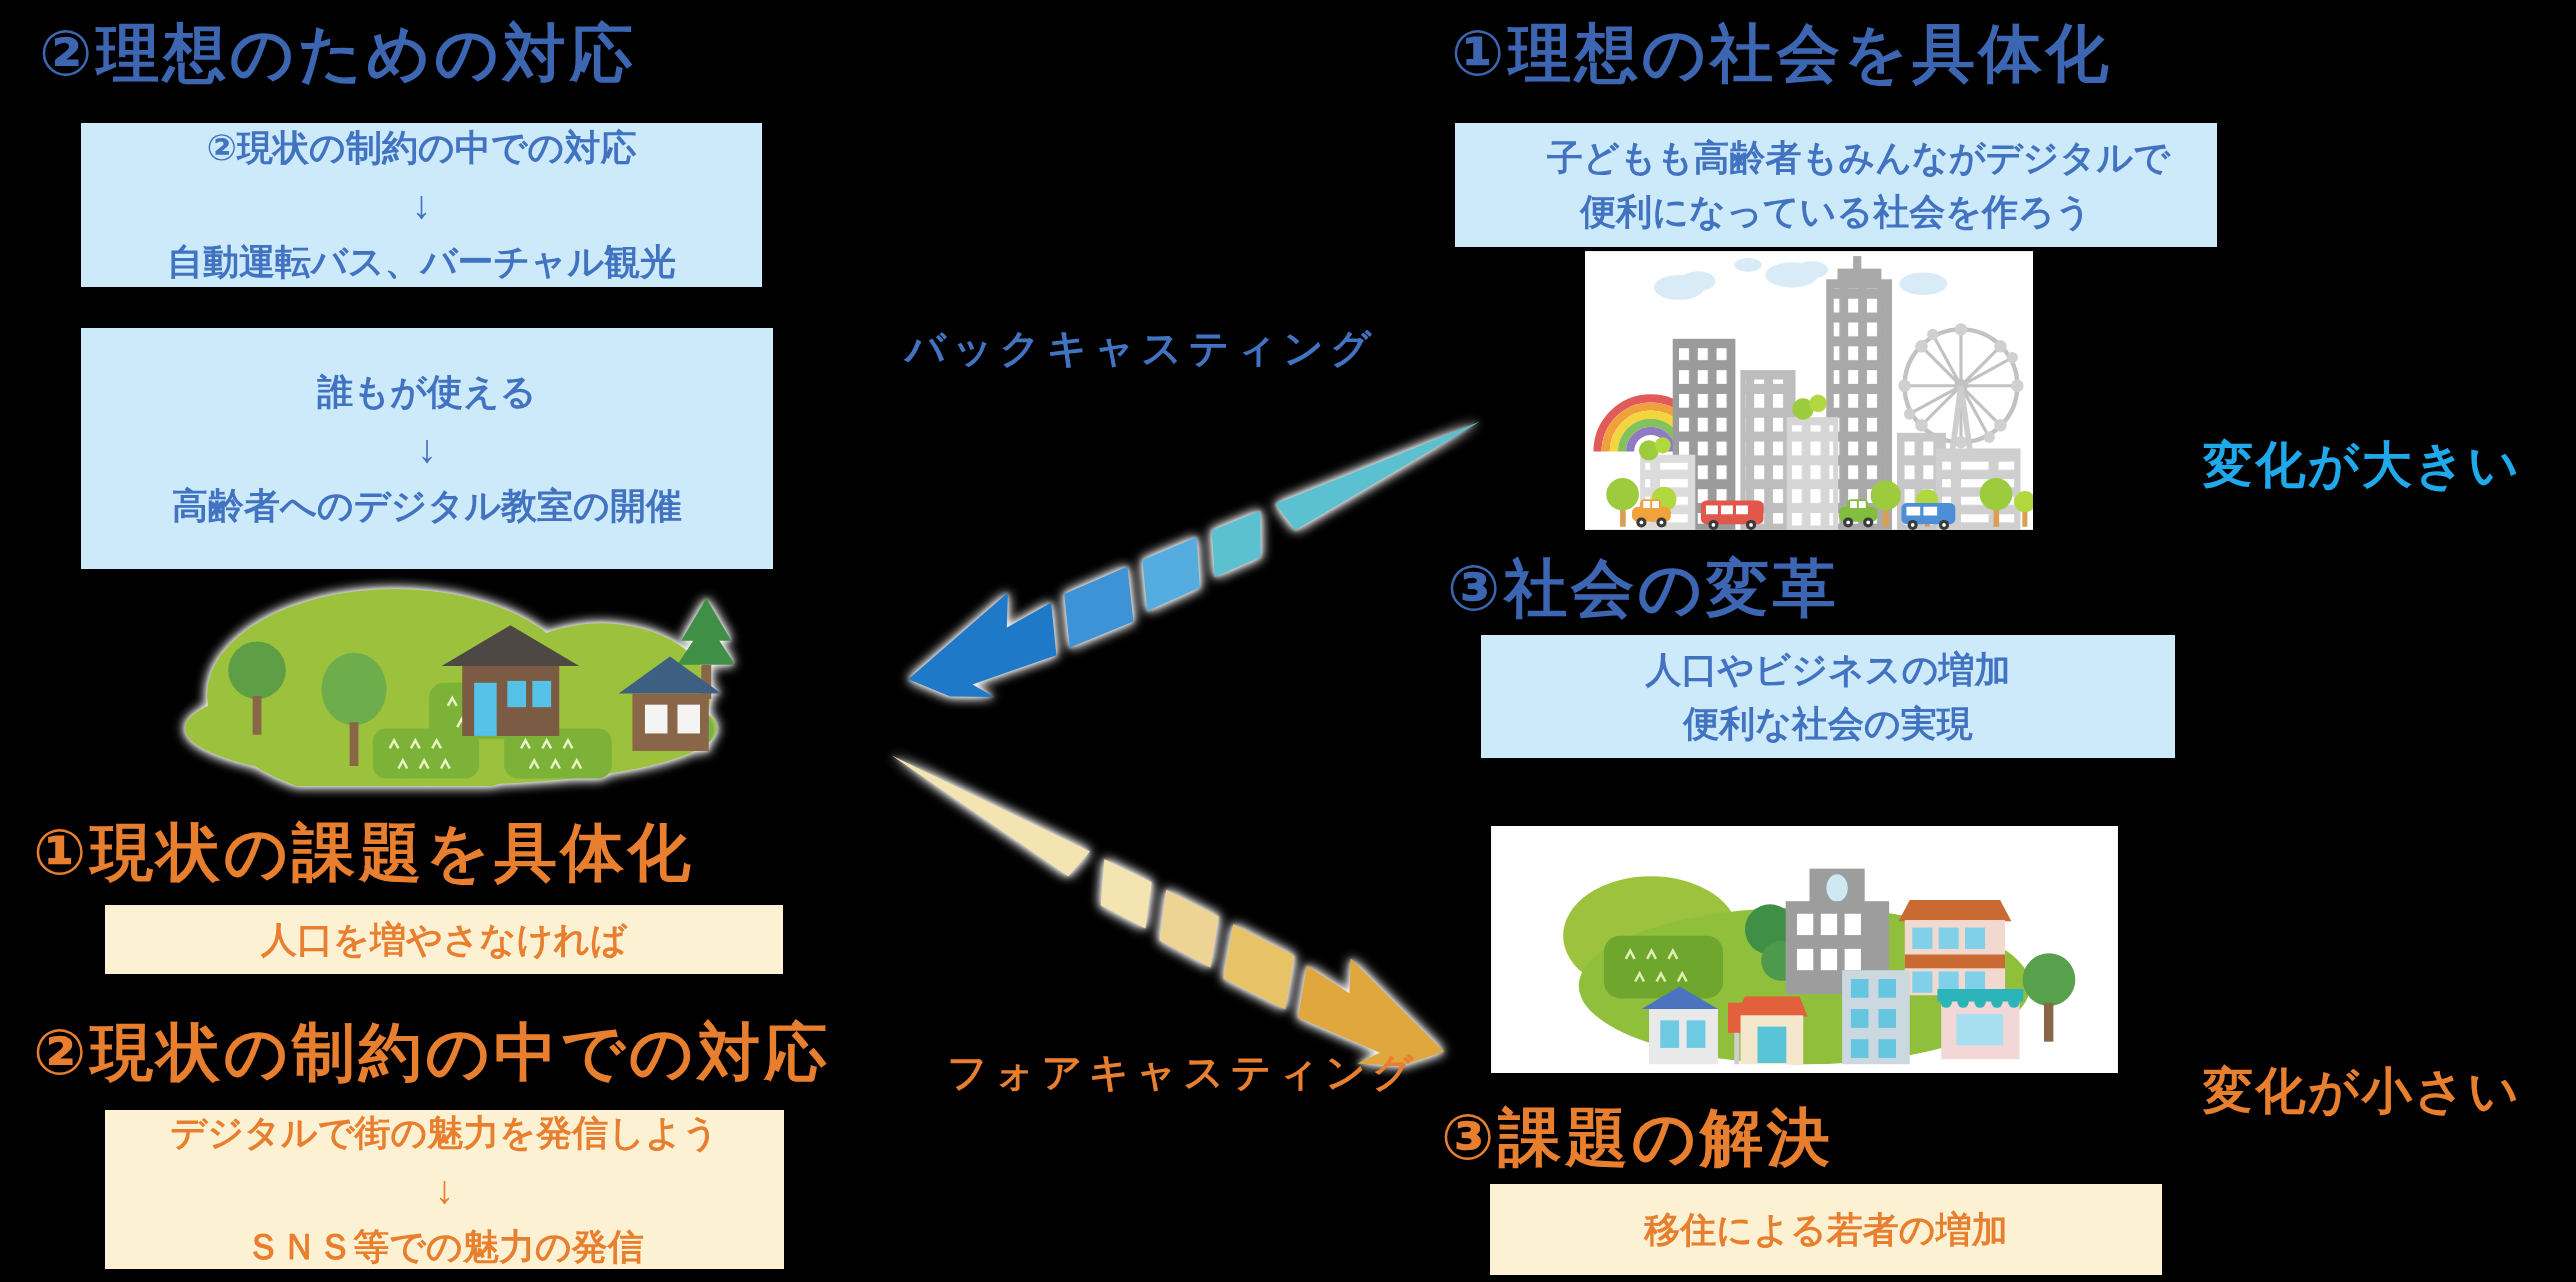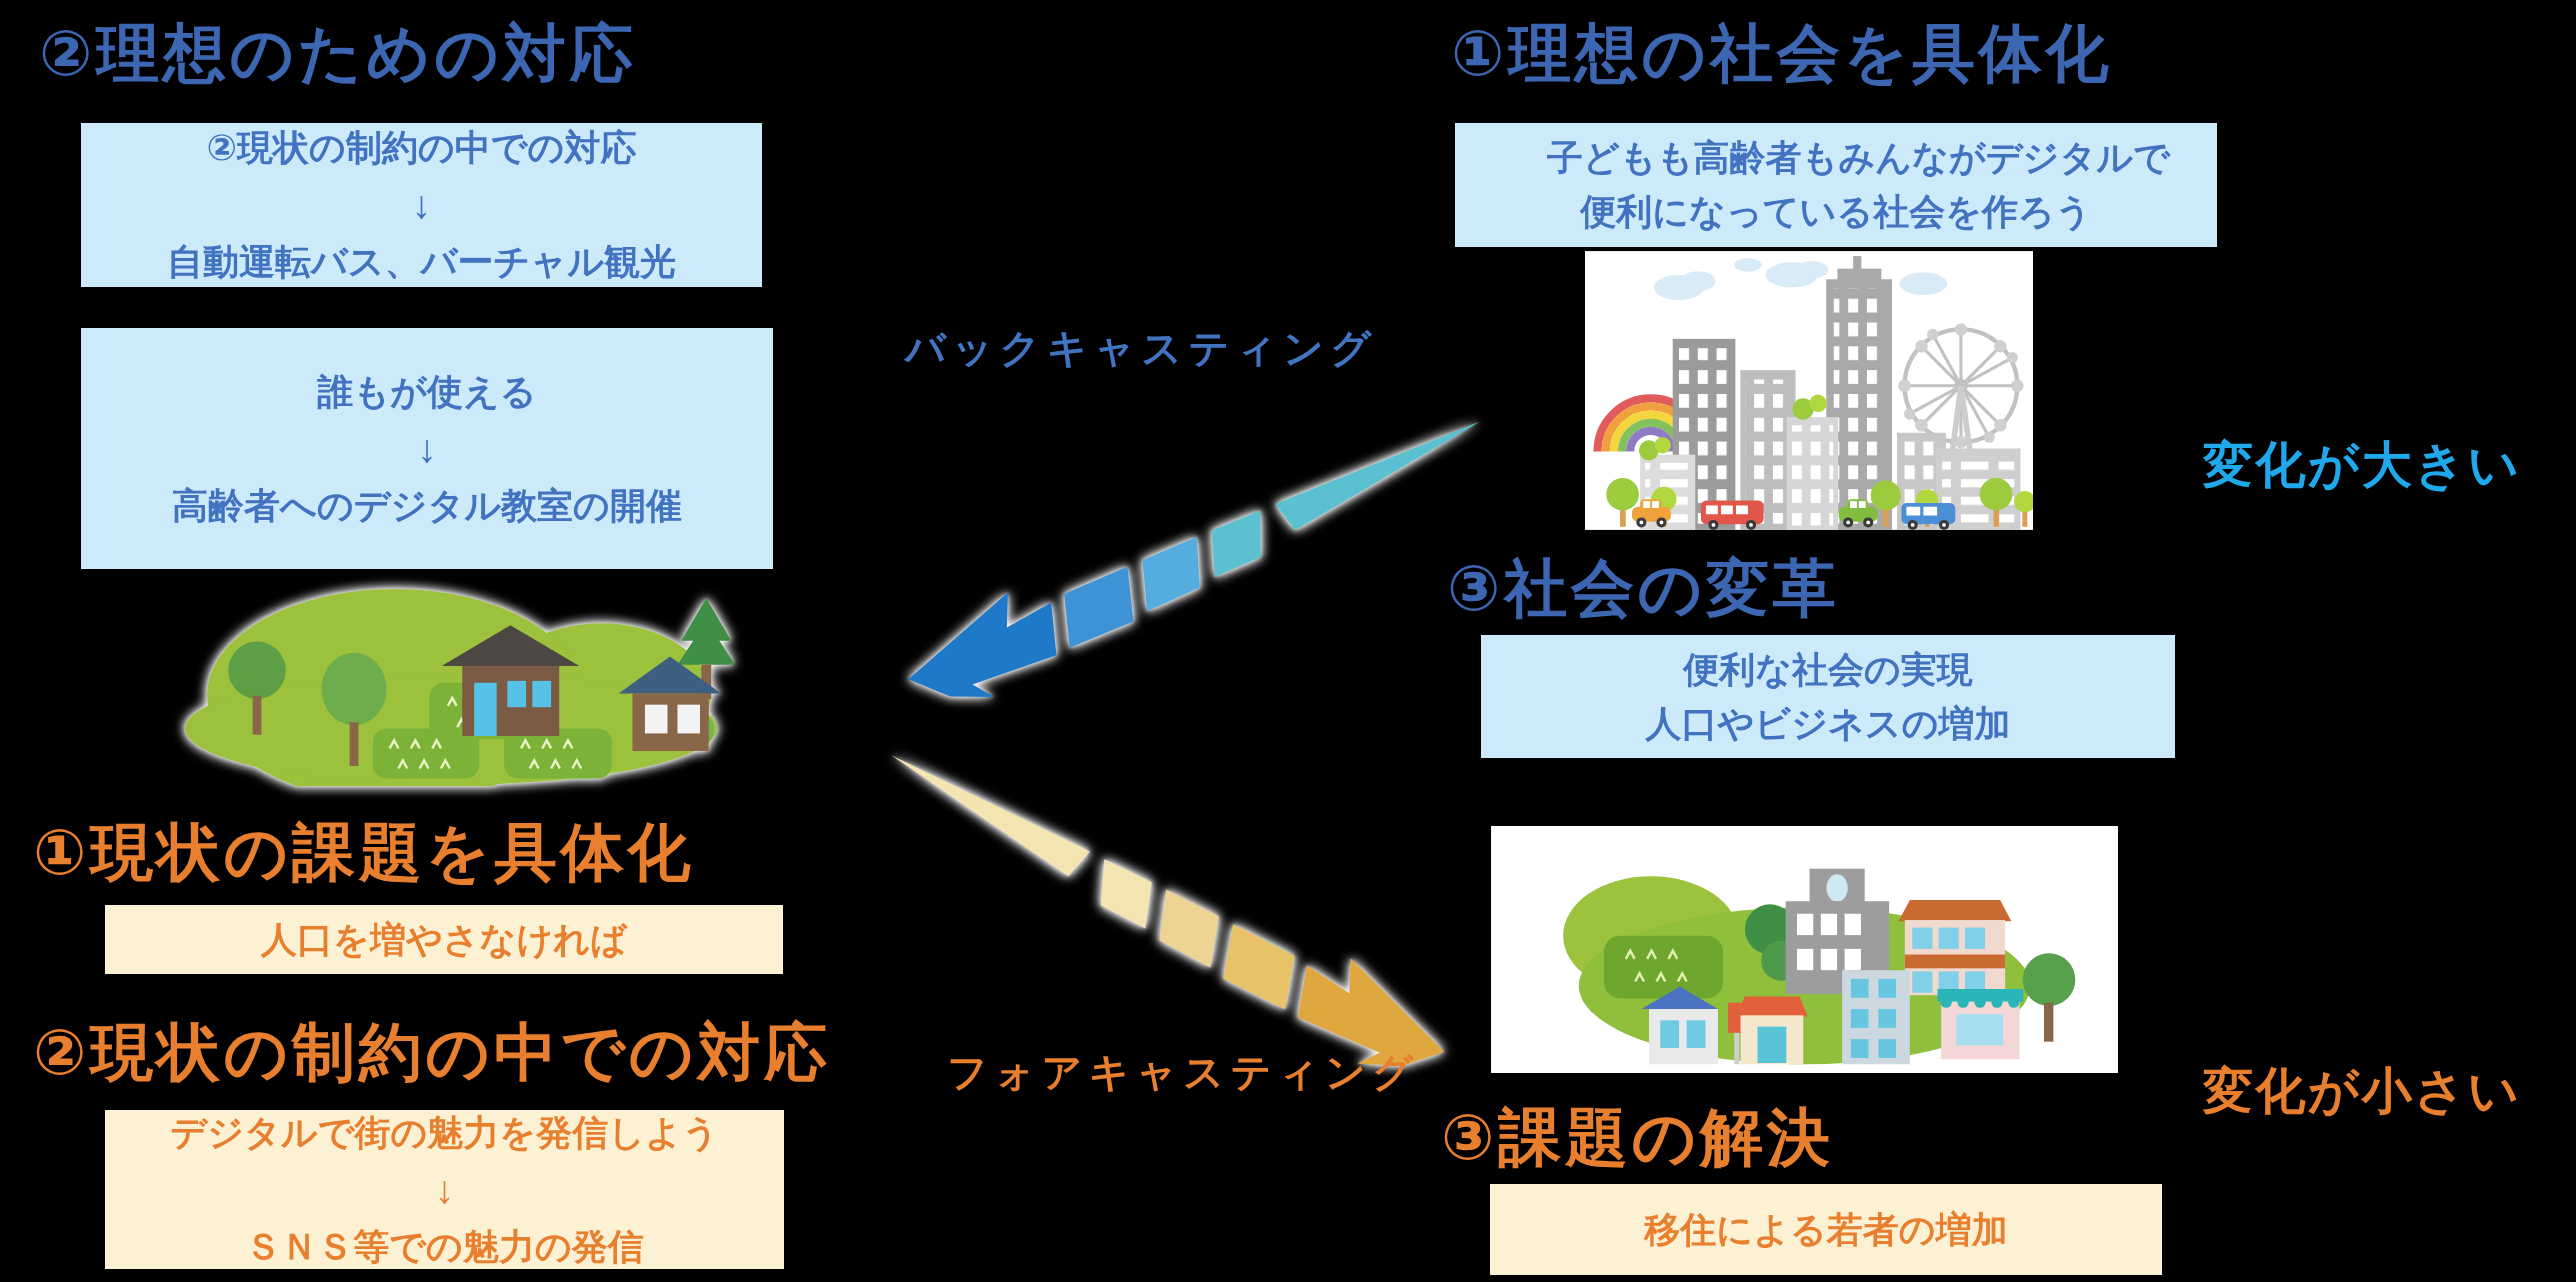--- a/index.html
+++ b/index.html
@@ -245,22 +245,22 @@
       <circle cx="573" cy="437" r="8" fill="#3A3A3A"></circle>
         <circle cx="573" cy="437" r="3" fill="#FFFFFF"></circle>
     </g>
   </svg>
 
   <div class="change-label cyan" style="left:2203px;top:432px;">変化が大きい</div>
 
   <div class="hd blue" style="left:1447px;top:546px;">③社会の変革</div>
 
   <div class="box blue" style="left:1481px;top:635px;width:694px;height:123px;">
+    <div class="line" style="line-height:54px;">人口やビジネスの増加</div>
     <div class="line" style="line-height:54px;">便利な社会の実現</div>
-    <div class="line" style="line-height:54px;">人口やビジネスの増加</div>
   </div>
 
   <svg class="ill" style="left:1491px;top:826px;" width="627" height="247" viewBox="0 0 1000 394">
     <rect x="0" y="0" width="1000" height="394" fill="#FFFFFF"></rect>
     <g>
       <ellipse cx="255" cy="175" rx="140" ry="95" fill="#9CC23E"></ellipse>
       <ellipse cx="500" cy="255" rx="360" ry="125" fill="#90BF3C"></ellipse>
     </g>
     <g>
       <rect x="180" y="175" width="190" height="100" rx="26" fill="#6FA62E"></rect>

